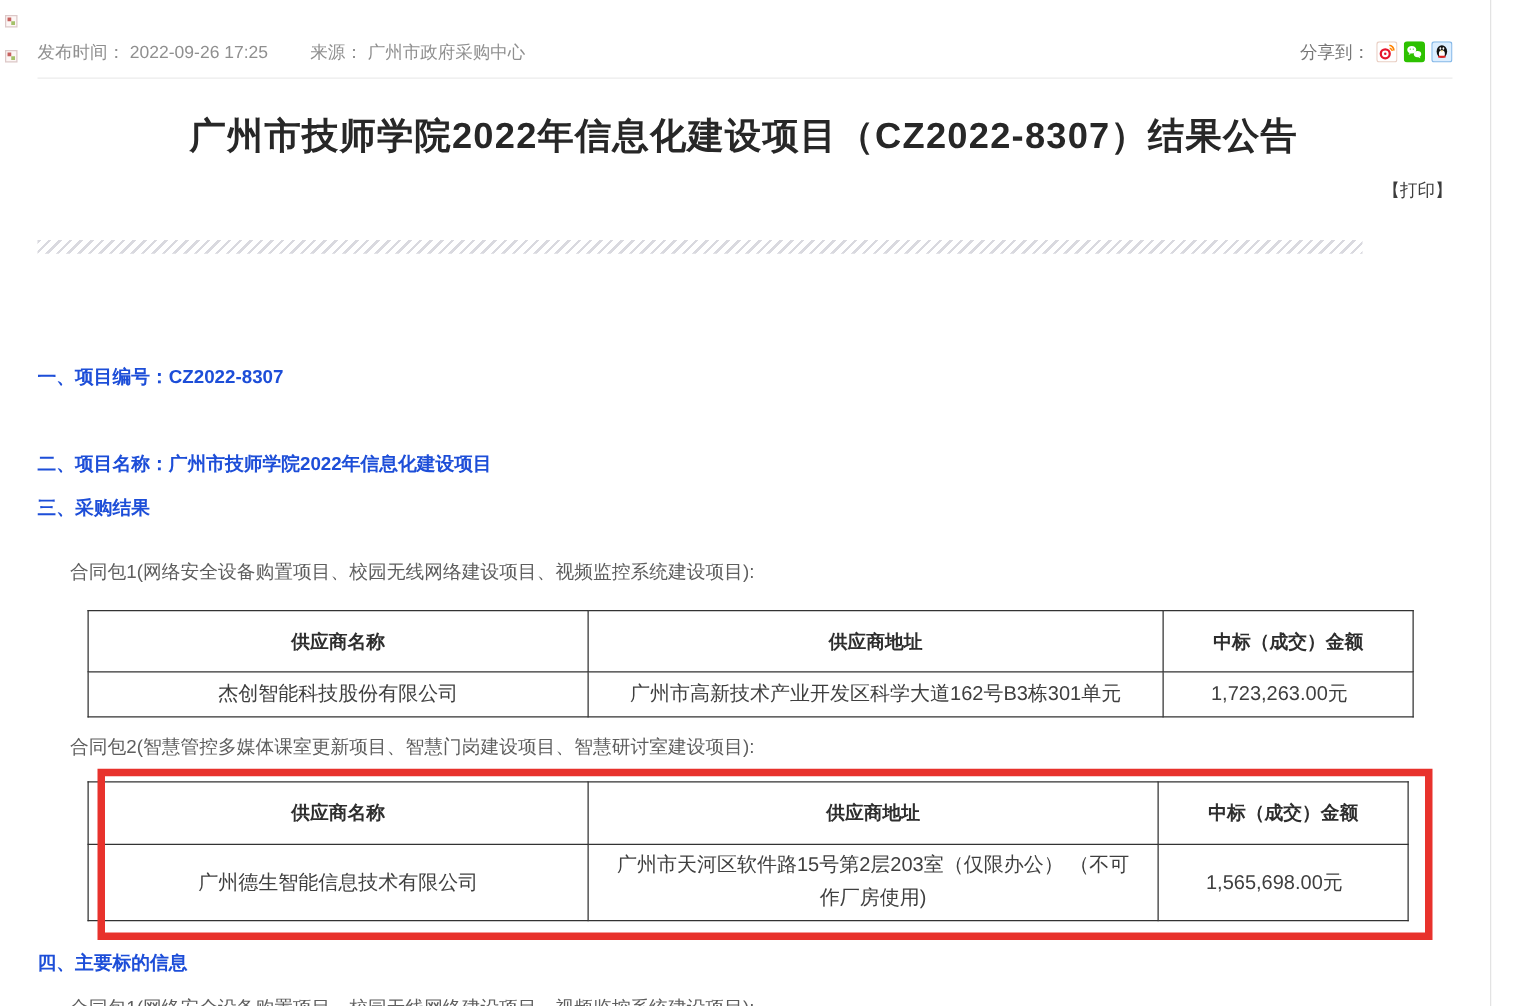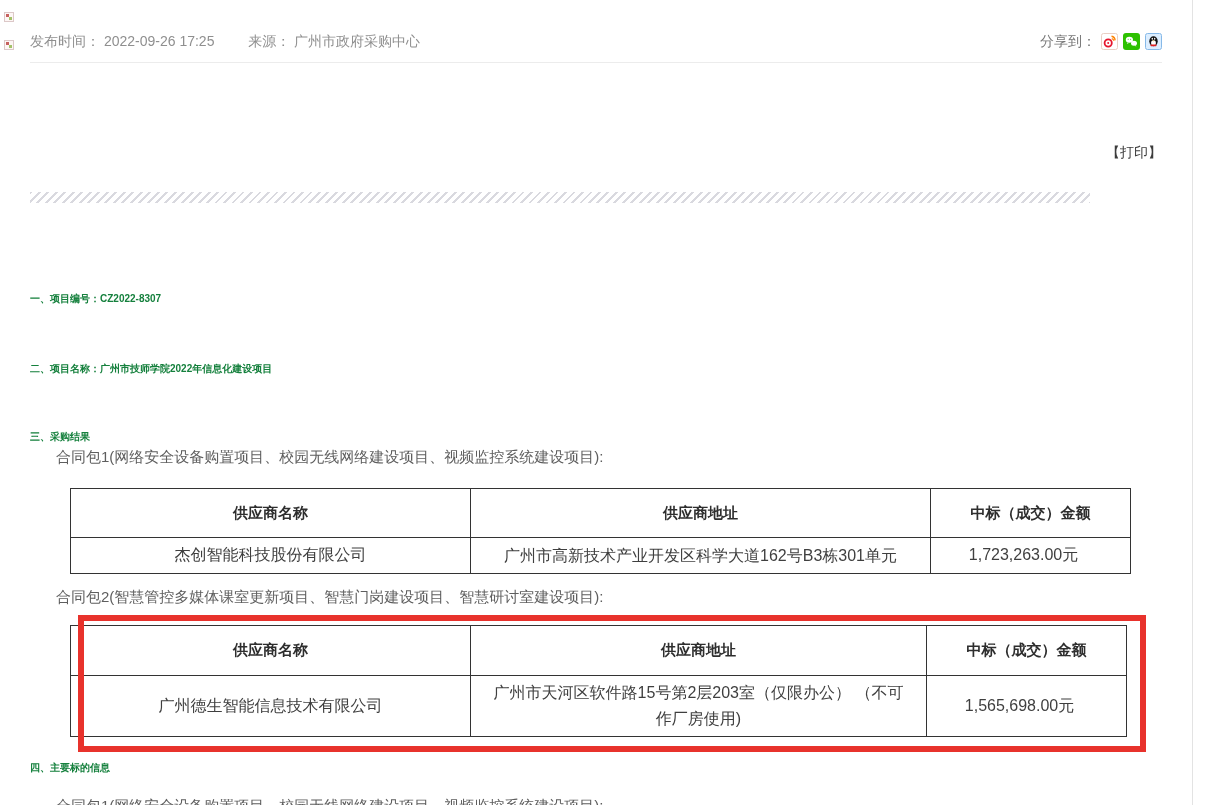--- a/index.html
+++ b/index.html
@@ -28,22 +28,22 @@
   .meta-divider { position:absolute; top:62px; left:30px; right:56px; height:1px; background:#ececec; }
 
   .article-title { position:absolute; top:90px; left:30px; width:1130px; text-align:center;
                    font-size:29px; line-height:38px; font-weight:bold; color:#272727; letter-spacing:1px; }
 
   .print-link { position:absolute; top:144px; right:56px; font-size:14px; color:#3c3c3c; cursor:pointer; }
 
   .hatch { position:absolute; top:192px; left:30px; width:1060px; height:11px;
            background:repeating-linear-gradient(135deg,#d9d9df 0,#d9d9df 2px,#ffffff 2px,#ffffff 6px); }
 
-  .section-h { position:absolute; left:30px; font-size:10px; font-weight:bold; color:#15803d; }
-  .s1 { top:292px; } .s2 { top:362px; } .s3 { top:430px; } .s4 { top:761px; }
+  .section-h { position:absolute; left:30px; font-size:15px; font-weight:bold; color:#1d4ed8; }
+  .s1 { top:292px; } .s2 { top:362px; } .s3 { top:397px; } .s4 { top:761px; }
 
   .pkg-intro { position:absolute; left:56px; font-size:15px; color:#5e5e5e; }
   .p1 { top:448px; } .p2 { top:588px; }
 
   .result-table { position:absolute; left:70px; border-collapse:collapse; table-layout:fixed; background:#fff; }
   .t1 { top:488px; width:1060px; }
   .t2 { top:625px; width:1056px; }
   .result-table th, .result-table td { border:1px solid #333; text-align:center; overflow:hidden; }
   .result-table th { font-size:15px; font-weight:bold; color:#2e2e2e; }
   .t1 th { height:49px; } .t1 td { height:36px; }
@@ -106,20 +106,21 @@
           <ellipse cx="9.7" cy="5.8" rx="0.7" ry="1" fill="#ffffff"></ellipse>
           <rect x="5.4" y="11.6" width="6.2" height="1.6" rx="0.8" fill="#e02121"></rect>
           <path d="M7.6 7.4 L9.4 7.4 L8.5 8.4 Z" fill="#f4c430"></path>
         </svg>
       </span>
     </div>
   </div>
 
   <div class="meta-divider"></div>
 
+  <h1 class="article-title">广州市技师学院2022年信息化建设项目（CZ2022-8307）结果公告</h1>
 
   <span class="print-link">【打印】</span>
 
   <div class="hatch"></div>
 
   <div class="section-h s1">一、项目编号：CZ2022-8307</div>
   <div class="section-h s2">二、项目名称：广州市技师学院2022年信息化建设项目</div>
   <div class="section-h s3">三、采购结果</div>
 
   <div class="pkg-intro p1">合同包1(网络安全设备购置项目、校园无线网络建设项目、视频监控系统建设项目):</div>

